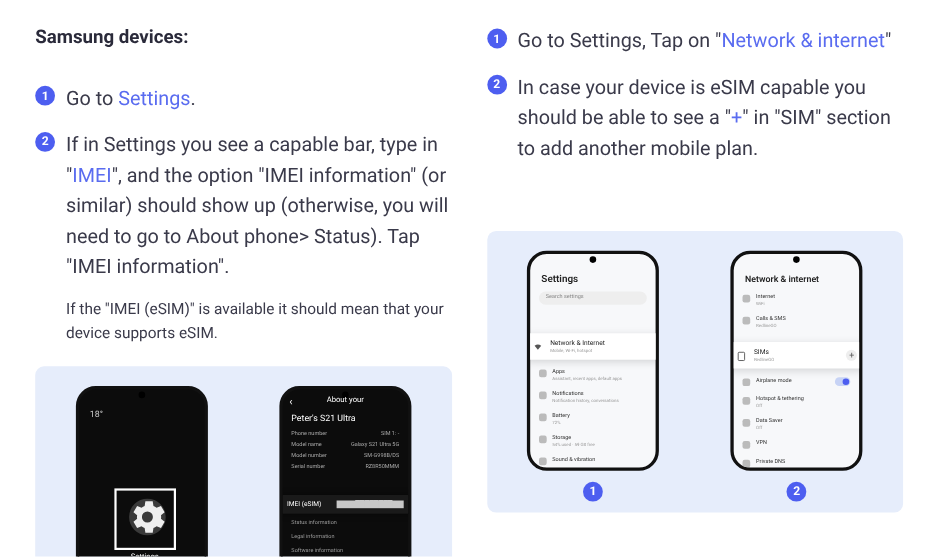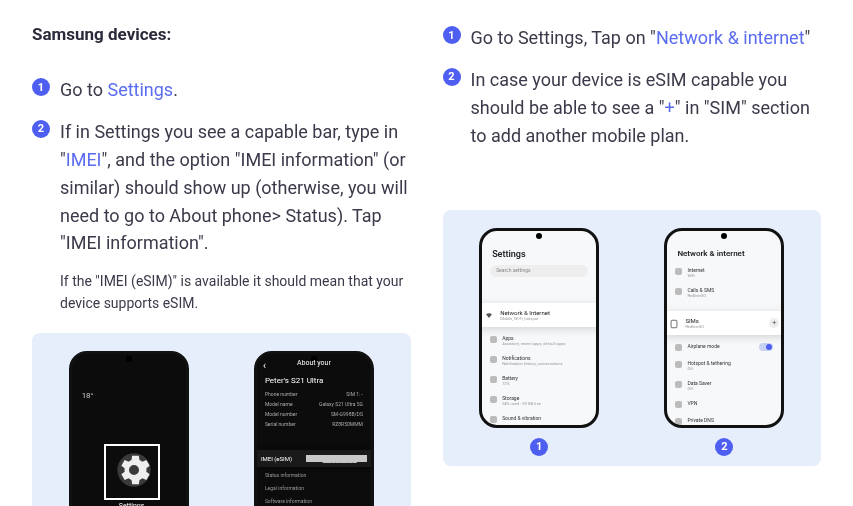--- a/index.html
+++ b/index.html
@@ -58,21 +58,21 @@
     overflow: hidden;
     font-size: 6px;
     color: #444;
   }
   .phone.dark { background: #0c0c0c; color: #ddd; }
   .phone .notch {
     position: absolute; top: 2px; left: 50%; transform: translateX(-50%);
     width: 6px; height: 6px; background: #000; border-radius: 50%;
   }
   
-  .s1-weather { position: absolute; top: 18px; left: 10px; color: #ccc; font-size: 8px; margin-top: 19px; }
+  .s1-weather { position: absolute; top: 18px; left: 10px; color: #ccc; font-size: 8px; }
   .s1-settings-box {
     position: absolute; left: 32px; top: 90px; width: 56px; height: 56px;
     border: 2px solid #fff;
   }
   .s1-gear { position: absolute; left: 8px; top: 4px; width: 40px; height: 40px; }
   .s1-gear svg { width: 40px; height: 40px; }
   .s1-gear-label { position: absolute; bottom: -12px; left: 0; right: 0; text-align: center; font-size: 7px; color: #fff; }
   .s1-dock { position: absolute; bottom: 6px; left: 8px; right: 8px; height: 14px; display: flex; justify-content: space-around; }
   .s1-dock div { width: 10px; height: 10px; border-radius: 3px; background: #333; }
   

